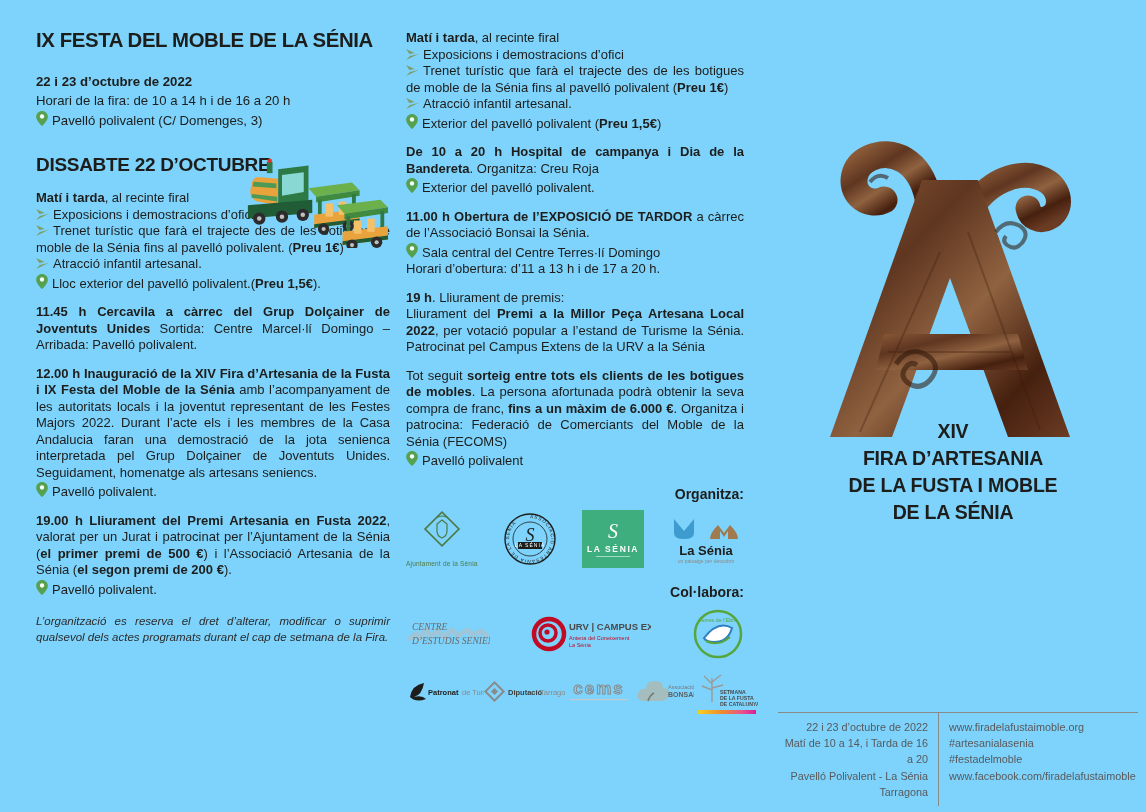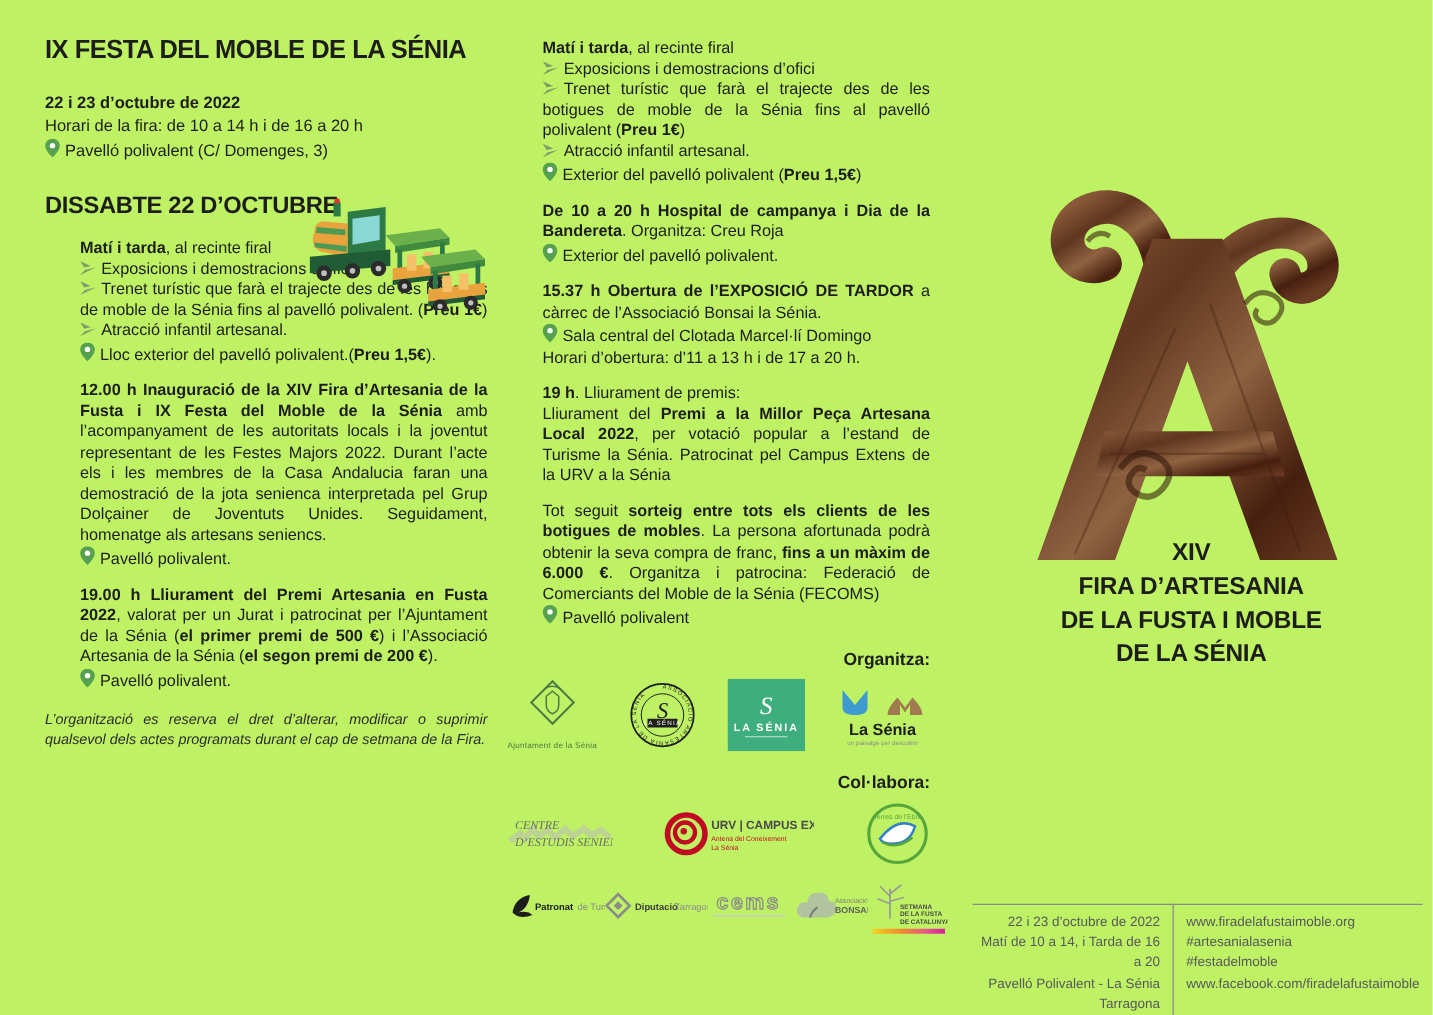--- a/index.html
+++ b/index.html
@@ -1,36 +1,36 @@
 <!DOCTYPE html>
 <html><head>
 <meta charset="utf-8">
 <style>
   html,body{margin:0;padding:0;}
   body{
     width:1146px;height:812px;background:#ffffff;overflow:hidden;
     font-family:"Liberation Sans",sans-serif;color:#1d1d1b;
     -webkit-font-smoothing:antialiased;
   }
-  .page{position:relative;width:1146px;height:812px;background:#bef264;}
+  .page{position:relative;width:1146px;height:812px;background:#7dd3fc;}
   .col{position:absolute;}
   .col-left{left:36px;top:28px;width:354px;height:770px;}
   .col-mid{left:406px;top:30px;width:338px;height:778px;}
-  .col-right{left:760px;top:11px;width:386px;height:616px;}
+  .col-right{left:760px;top:0;width:386px;height:616px;}
 
   h1{margin:0 0 6px 0;font-size:21px;font-weight:700;letter-spacing:-.4px;white-space:nowrap;
      transform:scaleX(.97);transform-origin:0 50%;}
   .subtitle{font-size:14.5px;line-height:1.3;letter-spacing:-.1px;}
   .info{margin-top:20px;font-size:13.2px;line-height:1.45;}
   .b{font-weight:700;}
   h2{margin:24px 0 14px 0;font-size:19px;font-weight:700;letter-spacing:-.3px;white-space:nowrap;}
   .col-mid h2{margin-top:0;}
 
   .program{font-size:13px;line-height:1.27;}
-  .blk{text-align:justify;margin-left:28px;}
+  .blk{text-align:justify;}
   .blk.k-para{margin-top:12px;}
   .blk .b{font-weight:700;}
   .icon{display:inline-block;margin-right:4px;position:relative;top:1px;line-height:0;}
   .pinline .icon{margin-right:4px;}
   .pinline{font-size:13.2px;}
 
   .disclaimer{margin:16px 0 0 0;font-style:italic;font-size:11.5px;line-height:1.32;color:#2b2b2b;text-align:justify;}
 
   .org-label{font-size:14px;font-weight:700;margin-top:16px;text-align:right;}
   .logo-row{display:flex;align-items:center;justify-content:space-between;margin-top:8px;}
@@ -80,20 +80,21 @@
               <path d="M0 13 L15 5.6 L4.4 8.2 Z" fill="#7C9E68"></path>
             </svg></span><span>Trenet turístic que farà el trajecte des de les botigues de moble de la Sénia fins al pavelló polivalent. (</span><span class="b">Preu 1€</span><span>)</span></div>
         <div class="blk k-bullet"><span class="icon"><svg viewBox="0 0 15 13" width="13" height="11">
               <path d="M0 0 L10 4.6 L3.8 5.8 Z" fill="#7C9E68"></path>
               <path d="M0 13 L15 5.6 L4.4 8.2 Z" fill="#7C9E68"></path>
             </svg></span><span>Atracció infantil artesanal.</span></div>
         <div class="blk k-pin"><span class="icon"><svg viewBox="0 0 14 18" width="12" height="15">
               <path d="M7 0C3.1 0 0 3 0 6.8 0 12 7 18 7 18s7-6 7-11.2C14 3 10.9 0 7 0z" fill="#55A14F"></path>
               <circle cx="7" cy="6.6" r="2.6" fill="#fff"></circle>
             </svg></span><span>Lloc exterior del pavelló polivalent.(</span><span class="b">Preu 1,5€</span><span>).</span></div>
+        <div class="blk k-para"><span class="b">11.45 h Cercavila a càrrec del Grup Dolçainer de Joventuts Unides</span><span> Sortida: Centre Marcel·lí Domingo – Arribada: Pavelló polivalent.</span></div>
         <div class="blk k-para"><span class="b">12.00 h Inauguració de la XIV Fira d’Artesania de la Fusta i IX Festa del Moble de la Sénia</span><span> amb l’acompanyament de les autoritats locals i la joventut representant de les Festes Majors 2022.  Durant l’acte els i les membres de la Casa Andalucia faran una demostració de la jota senienca interpretada pel Grup Dolçainer de Joventuts Unides. Seguidament, homenatge als artesans seniencs.</span></div>
         <div class="blk k-pin"><span class="icon"><svg viewBox="0 0 14 18" width="12" height="15">
               <path d="M7 0C3.1 0 0 3 0 6.8 0 12 7 18 7 18s7-6 7-11.2C14 3 10.9 0 7 0z" fill="#55A14F"></path>
               <circle cx="7" cy="6.6" r="2.6" fill="#fff"></circle>
             </svg></span><span>Pavelló polivalent.</span></div>
         <div class="blk k-para"><span class="b">19.00 h Lliurament del Premi Artesania en Fusta 2022</span><span>, valorat per un Jurat i patrocinat per l’Ajuntament de la Sénia (</span><span class="b">el primer premi de 500 €</span><span>) i l’Associació Artesania de la Sénia (</span><span class="b">el segon premi de 200 €</span><span>).</span></div>
         <div class="blk k-pin"><span class="icon"><svg viewBox="0 0 14 18" width="12" height="15">
               <path d="M7 0C3.1 0 0 3 0 6.8 0 12 7 18 7 18s7-6 7-11.2C14 3 10.9 0 7 0z" fill="#55A14F"></path>
               <circle cx="7" cy="6.6" r="2.6" fill="#fff"></circle>
             </svg></span><span>Pavelló polivalent.</span></div>
@@ -170,25 +171,25 @@
             </svg></span><span>Atracció infantil artesanal.</span></div>
         <div class="blk k-pin"><span class="icon"><svg viewBox="0 0 14 18" width="12" height="15">
               <path d="M7 0C3.1 0 0 3 0 6.8 0 12 7 18 7 18s7-6 7-11.2C14 3 10.9 0 7 0z" fill="#55A14F"></path>
               <circle cx="7" cy="6.6" r="2.6" fill="#fff"></circle>
             </svg></span><span>Exterior del pavelló polivalent (</span><span class="b">Preu 1,5€</span><span>)</span></div>
         <div class="blk k-para"><span class="b">De 10 a 20 h Hospital de campanya i Dia de la Bandereta</span><span>. Organitza: Creu Roja</span></div>
         <div class="blk k-pin"><span class="icon"><svg viewBox="0 0 14 18" width="12" height="15">
               <path d="M7 0C3.1 0 0 3 0 6.8 0 12 7 18 7 18s7-6 7-11.2C14 3 10.9 0 7 0z" fill="#55A14F"></path>
               <circle cx="7" cy="6.6" r="2.6" fill="#fff"></circle>
             </svg></span><span>Exterior del pavelló polivalent.</span></div>
-        <div class="blk k-para"><span class="b">15.37 h Obertura de l’EXPOSICIÓ DE TARDOR</span><span> a càrrec de l’Associació Bonsai la Sénia.</span></div>
-        <div class="blk k-pin"><span class="icon"><svg viewBox="0 0 14 18" width="12" height="15">
-              <path d="M7 0C3.1 0 0 3 0 6.8 0 12 7 18 7 18s7-6 7-11.2C14 3 10.9 0 7 0z" fill="#55A14F"></path>
-              <circle cx="7" cy="6.6" r="2.6" fill="#fff"></circle>
-            </svg></span><span>Sala central del Clotada Marcel·lí Domingo</span></div>
+        <div class="blk k-para"><span class="b">11.00 h Obertura de l’EXPOSICIÓ DE TARDOR</span><span> a càrrec de l’Associació Bonsai la Sénia.</span></div>
+        <div class="blk k-pin"><span class="icon"><svg viewBox="0 0 14 18" width="12" height="15">
+              <path d="M7 0C3.1 0 0 3 0 6.8 0 12 7 18 7 18s7-6 7-11.2C14 3 10.9 0 7 0z" fill="#55A14F"></path>
+              <circle cx="7" cy="6.6" r="2.6" fill="#fff"></circle>
+            </svg></span><span>Sala central del Centre Terres·lí Domingo</span></div>
         <div class="blk k-line"><span>Horari d’obertura: d’11 a 13 h i de 17 a 20 h.</span></div>
         <div class="blk k-para"><span class="b">19 h</span><span>. Lliurament de premis:</span></div>
         <div class="blk k-line"><span>Lliurament del </span><span class="b">Premi a la Millor Peça Artesana Local 2022</span><span>, per votació popular a l’estand de Turisme la Sénia. Patrocinat pel Campus Extens de la URV a la Sénia</span></div>
         <div class="blk k-para"><span>Tot seguit </span><span class="b">sorteig entre tots els clients de les botigues de mobles</span><span>. La persona afortunada podrà obtenir la seva compra de franc, </span><span class="b">fins a un màxim de 6.000 €</span><span>. Organitza i patrocina: Federació de Comerciants del Moble de la Sénia (FECOMS)</span></div>
         <div class="blk k-pin"><span class="icon"><svg viewBox="0 0 14 18" width="12" height="15">
               <path d="M7 0C3.1 0 0 3 0 6.8 0 12 7 18 7 18s7-6 7-11.2C14 3 10.9 0 7 0z" fill="#55A14F"></path>
               <circle cx="7" cy="6.6" r="2.6" fill="#fff"></circle>
             </svg></span><span>Pavelló polivalent</span></div>
       </div>
 

